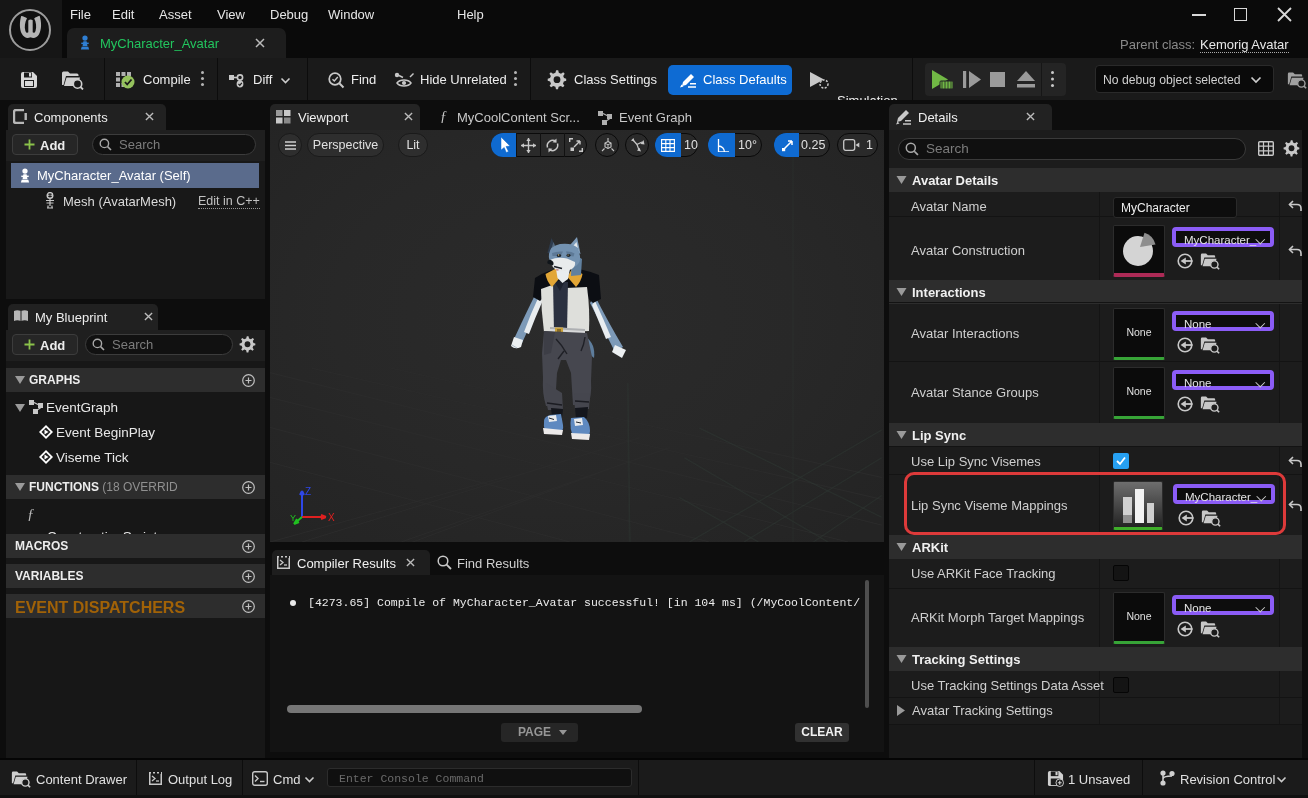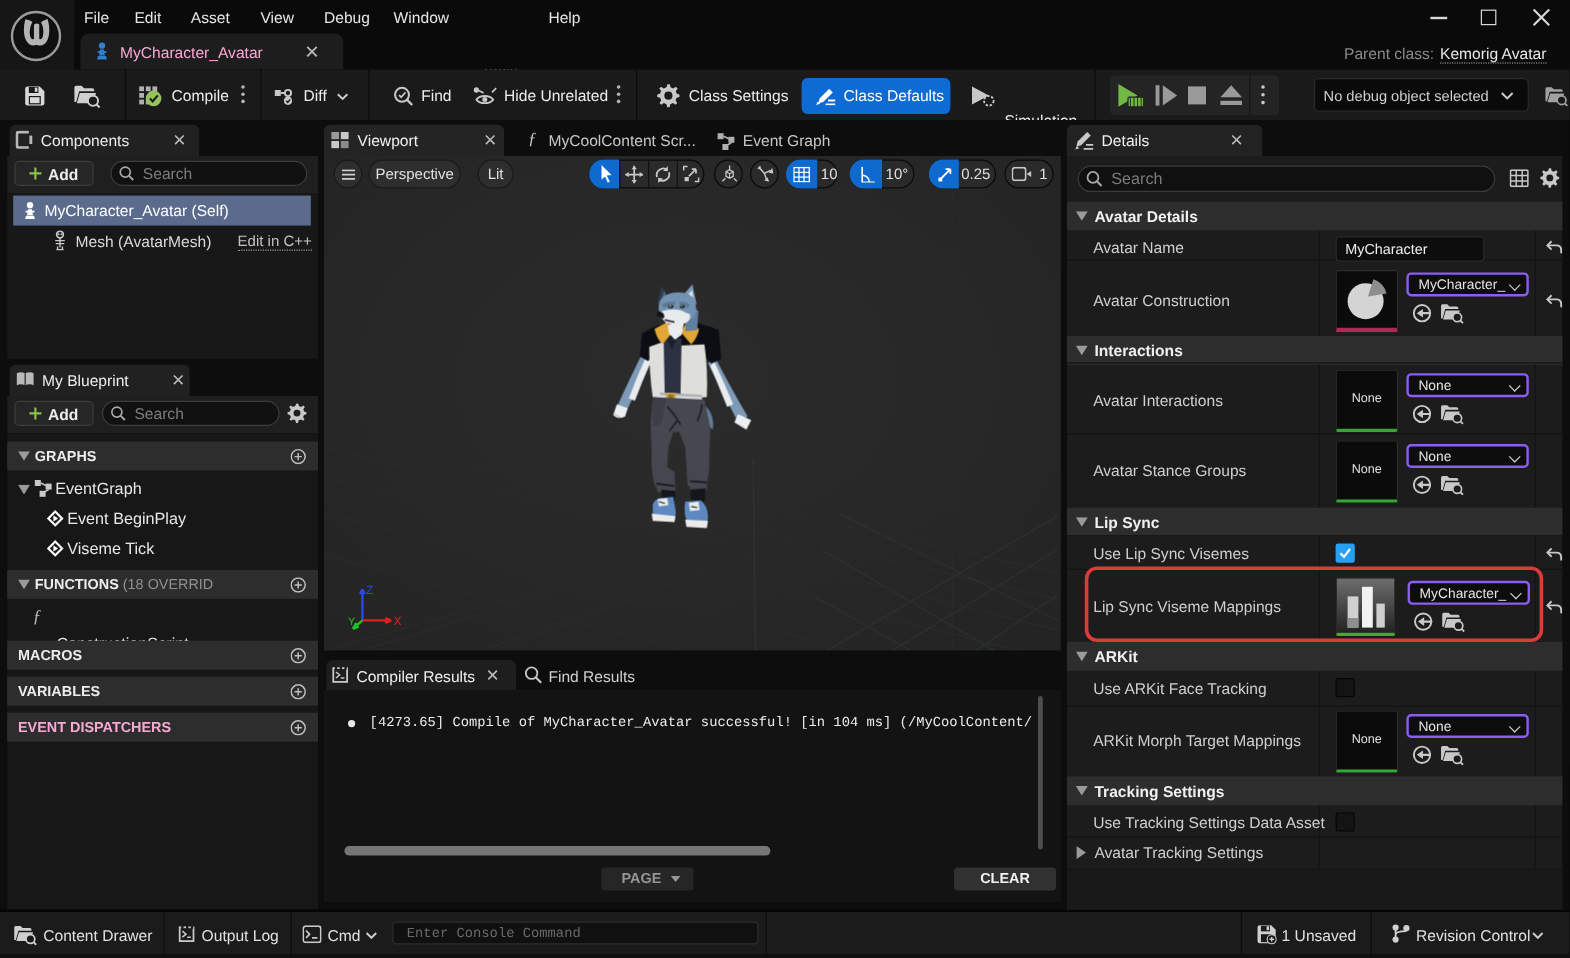--- a/index.html
+++ b/index.html
@@ -3,21 +3,21 @@
 <meta charset="utf-8">
 <style>
 *{margin:0;padding:0;box-sizing:border-box;}
 html,body{width:1308px;height:798px;overflow:hidden;background:#0d0d0d;}
 body{font-family:"Liberation Sans",sans-serif;color:#e8e8e8;position:relative;}
 .abs{position:absolute;}
 .txt{white-space:nowrap;}
 svg{display:block;}
 .hdr{background:#2d2d2d;}
 .sep{width:413px;height:1px;background:#131313;}
-.dd{width:102px;height:20px;background:#0d0d0d;border:2px solid #8b5cf6;border-radius:4px;}
+.dd{width:102px;height:20px;background:#0d0d0d;border:4px solid #8b5cf6;border-radius:4px;}
 .dd span{position:absolute;left:8px;top:3px;font-size:11.5px;color:#e4e4e4;white-space:nowrap;}
 .dd i{position:absolute;right:7px;top:4.5px;width:6.5px;height:6.5px;border-right:1.8px solid #ccc;border-bottom:1.8px solid #ccc;transform:rotate(45deg);}
 .thumb{width:52px;height:52px;background:#0b0b0b;border:1px solid #2c2c2c;border-bottom:3px solid #37a437;border-radius:2px;}
 .thumb span{position:absolute;left:0;right:0;top:50%;margin-top:-7px;text-align:center;font-size:10.5px;color:#e0e0e0;}
 </style>
 </head>
 <body>
 
 <div class="abs" style="left:0;top:0;width:1308px;height:28px;background:#0a0a0a;"></div>
 <div class="abs" style="left:0;top:0;width:62px;height:59px;background:#161616;"></div>
@@ -41,21 +41,21 @@
   </svg>
 
 <div class="abs" style="left:62px;top:28px;width:1246px;height:30px;background:#0a0a0a;"></div>
 <div class="abs" style="left:67px;top:28px;width:219px;height:30px;background:#1d1d1d;border-radius:7px 7px 0 0;"></div>
 <svg class="abs" style="left:78px;top:34px;" width="14" height="18" viewBox="0 0 17 20">
  <circle cx="8.5" cy="4" r="3.2" fill="#2f7fd3"></circle>
  <path d="M6.5 8 L10.5 8 L11.5 14 L5.5 14 Z" fill="#2f7fd3"></path>
  <rect x="4" y="9.5" width="9" height="1.8" fill="#2f7fd3"></rect>
  <path d="M3.5 18 L13.5 18 L12.5 14.5 L4.5 14.5 Z" fill="#2f7fd3"></path>
 </svg>
-<div class="abs txt" style="left:100px;top:36px;font-size:13px;color:#f9a8d4;">MyCharacter_Avatar</div>
+<div class="abs txt" style="left:100px;top:36px;font-size:13px;color:#22c55e;">MyCharacter_Avatar</div>
 <svg class="abs" style="left:255px;top:38px;" width="10" height="10" viewBox="0 0 10 10">
     <path d="M1 1 L9 9 M9 1 L1 9" stroke="#bbb" stroke-width="1.5"></path>
   </svg>
 <div class="abs txt" style="left:1120px;top:37px;font-size:13px;color:#8a8a8a;">Parent class:</div>
 <div class="abs txt" style="left:1200px;top:37px;font-size:13px;color:#e8e8e8;border-bottom:1px dotted #aaa;">Kemorig Avatar</div>
 
 <div class="abs" style="left:0;top:58px;width:1308px;height:42px;background:#1a1a1a;"></div>
 <div class="abs" style="left:104px;top:58px;width:1px;height:42px;background:#0c0c0c;"></div>
 <div class="abs" style="left:217px;top:58px;width:1px;height:42px;background:#0c0c0c;"></div>
 <div class="abs" style="left:307px;top:58px;width:1px;height:42px;background:#0c0c0c;"></div>
@@ -302,21 +302,21 @@
   </svg>
 
 <div class="abs" style="left:6px;top:564px;width:259px;height:24px;background:#2d2d2d;"></div>
 <div class="abs txt" style="left:15px;top:569px;font-size:12px;font-weight:bold;color:#ededed;">VARIABLES</div>
 <svg class="abs" style="left:242px;top:570px;" width="13" height="13" viewBox="0 0 13 13">
     <circle cx="6.5" cy="6.5" r="5.8" fill="none" stroke="#c0c0c0" stroke-width="1.2"></circle>
     <path d="M6.5 3.5 L6.5 9.5 M3.5 6.5 L9.5 6.5" stroke="#c0c0c0" stroke-width="1.2"></path>
   </svg>
 
 <div class="abs" style="left:6px;top:594px;width:259px;height:24px;background:#2d2d2d;"></div>
-<div class="abs txt" style="left:15px;top:599px;font-size:12px;font-weight:bold;color:#f9a8d4;">EVENT DISPATCHERS</div>
+<div class="abs txt" style="left:15px;top:599px;font-size:16px;font-weight:bold;color:#a16207;">EVENT DISPATCHERS</div>
 <svg class="abs" style="left:242px;top:600px;" width="13" height="13" viewBox="0 0 13 13">
     <circle cx="6.5" cy="6.5" r="5.8" fill="none" stroke="#c0c0c0" stroke-width="1.2"></circle>
     <path d="M6.5 3.5 L6.5 9.5 M3.5 6.5 L9.5 6.5" stroke="#c0c0c0" stroke-width="1.2"></path>
   </svg>
 
 <div class="abs" style="left:270px;top:104px;width:150px;height:26px;background:#242424;border-radius:5px 5px 0 0;"></div>
 <svg class="abs" style="left:276px;top:110px;" width="15" height="14" viewBox="0 0 15 14">
  <rect x="0" y="0" width="6.5" height="6" fill="#9a9a9a"></rect>
     <rect x="8" y="0" width="6.5" height="6" fill="#c8c8c8"></rect>
  <rect x="0" y="7.5" width="6.5" height="6" fill="#c8c8c8"></rect>
@@ -540,21 +540,21 @@
 
 <div class="abs" style="left:270px;top:575px;width:614px;height:177px;background:#131313;"></div>
 <div class="abs" style="left:290px;top:600px;width:6px;height:6px;background:#e8e8e8;border-radius:50%;"></div>
 <div class="abs txt" style="left:308px;top:596px;font-size:11.5px;font-family:'Liberation Mono',monospace;color:#ececec;">[4273.65] Compile of MyCharacter_Avatar successful! [in 104 ms] (/MyCoolContent/</div>
 
 <div class="abs" style="left:287px;top:705px;width:355px;height:8px;background:#767676;border-radius:4px;"></div>
 <div class="abs" style="left:865px;top:580px;width:4px;height:128px;background:#4e4e4e;border-radius:2px;"></div>
 
 <div class="abs txt" style="left:501px;top:723px;width:77px;height:19px;background:#262626;border-radius:3px;font-size:12px;font-weight:bold;color:#969696;text-align:center;line-height:19px;">PAGE&nbsp;&nbsp;&nbsp;</div>
 <div class="abs" style="left:559px;top:730px;width:0;height:0;border-left:4.5px solid transparent;border-right:4.5px solid transparent;border-top:5.5px solid #969696;"></div>
-<div class="abs txt" style="left:795px;top:723px;width:85px;height:19px;background:#313131;border-radius:3px;font-size:12px;font-weight:bold;color:#f2f2f2;text-align:center;line-height:19px;">CLEAR</div>
+<div class="abs txt" style="left:795px;top:723px;width:54px;height:19px;background:#313131;border-radius:3px;font-size:12px;font-weight:bold;color:#f2f2f2;text-align:center;line-height:19px;">CLEAR</div>
 
 <div class="abs" style="left:889px;top:104px;width:163px;height:26px;background:#222;border-radius:5px 5px 0 0;"></div>
 <svg class="abs" style="left:895px;top:108px;" width="17" height="17" viewBox="0 0 17 17">
  <path d="M3 10 L11 2 L14 5 L6 13 L2 14 Z" fill="#c8c8c8"></path>
  <path d="M1 16.5 L4.5 15.5 L2.5 13.5 Z" fill="#c8c8c8"></path>
  <path d="M8 16 L16 16 M10 12.8 L16 12.8" stroke="#c8c8c8" stroke-width="1.5"></path>
 </svg>
 <div class="abs txt" style="left:918px;top:110px;font-size:13px;color:#f0f0f0;">Details</div>
 <svg class="abs" style="left:1026px;top:112px;" width="9" height="9" viewBox="0 0 10 10">
     <path d="M1 1 L9 9 M9 1 L1 9" stroke="#bbb" stroke-width="1.5"></path>

